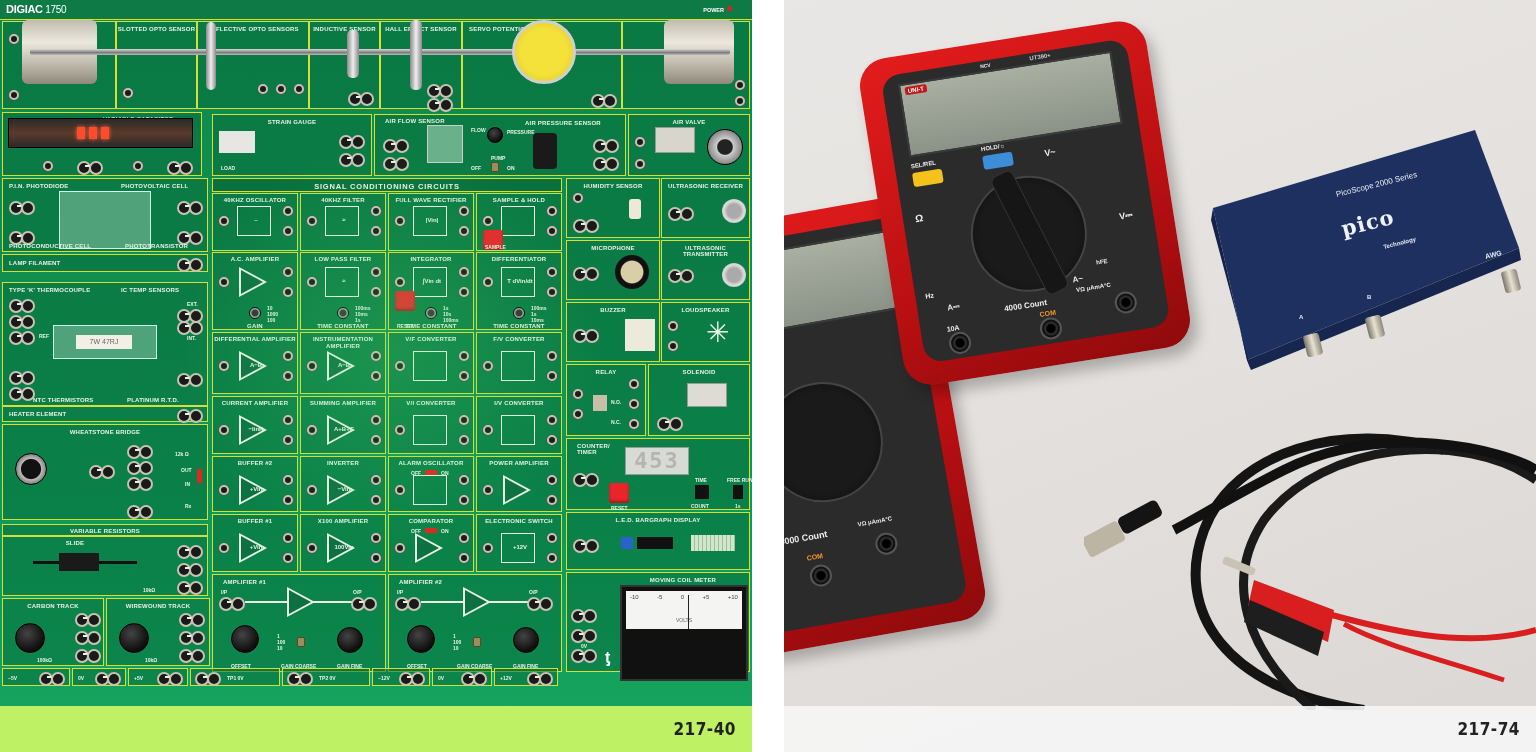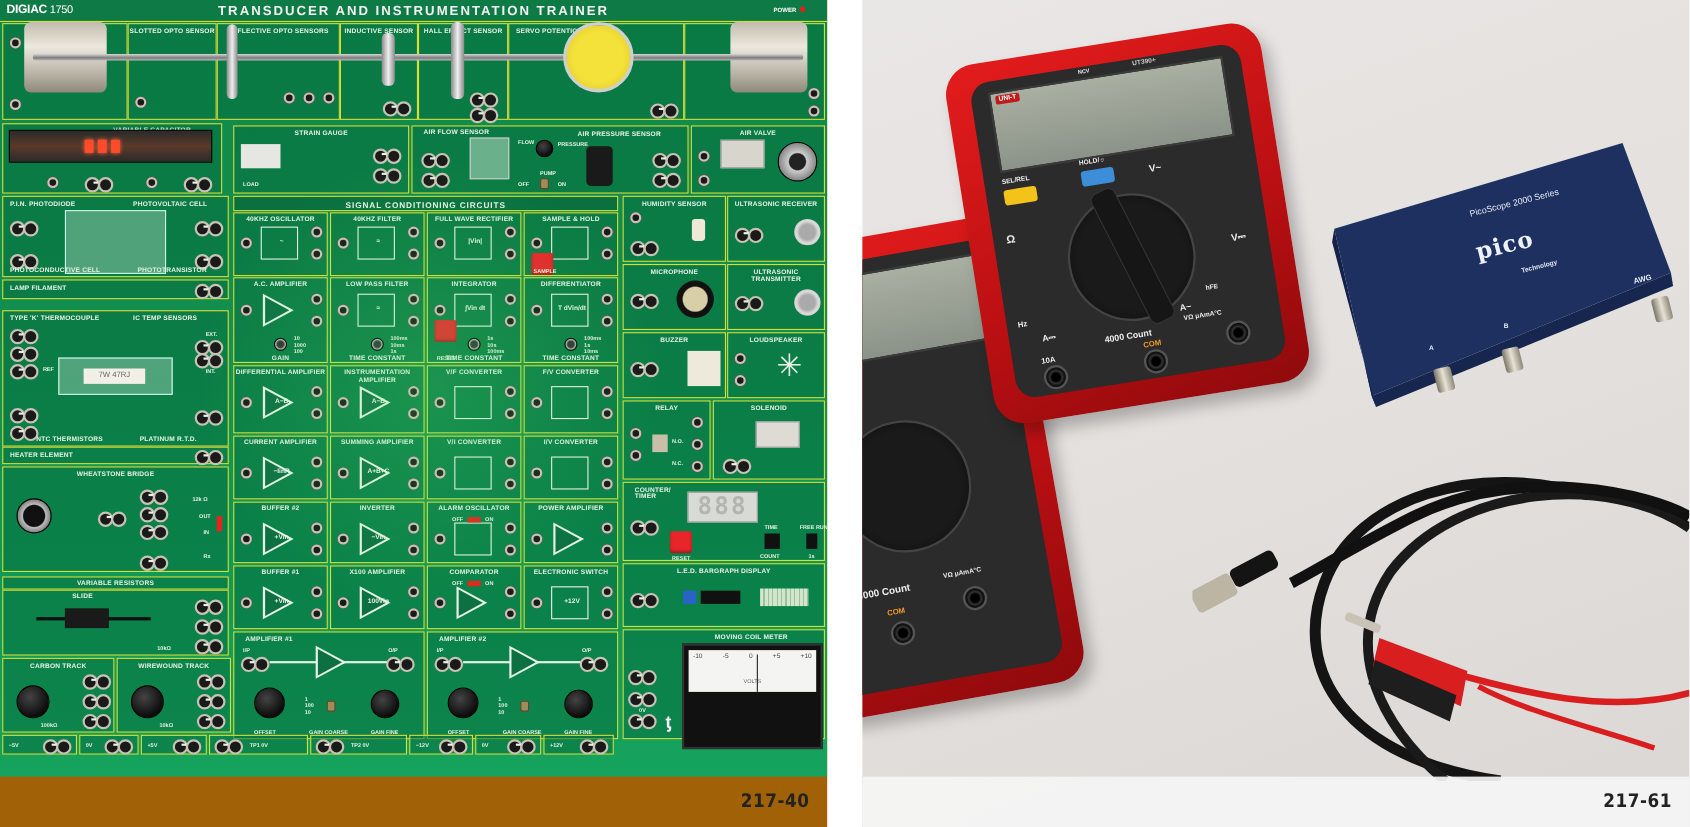--- a/index.html
+++ b/index.html
@@ -1,20 +1,20 @@
 <!DOCTYPE html>
 <html><head>
 <meta charset="utf-8">
 <style>
 *{box-sizing:border-box;margin:0;padding:0}
 html,body{width:1536px;height:752px;overflow:hidden;background:#fff;font-family:"Liberation Sans",sans-serif}
 #root{position:relative;width:1536px;height:752px}
 
 
-.panel-left{position:absolute;left:0;top:0;width:752px;height:752px;background:#a16207;overflow:hidden}
+.panel-left{position:absolute;left:0;top:0;width:752px;height:752px;background:#bef264;overflow:hidden}
 .board{position:absolute;left:0;top:0;width:752px;height:706px;background:linear-gradient(180deg,#0e8a4a 0%,#128e4e 40%,#0f9a56 75%,#16a35e 100%);overflow:hidden}
 .board::after{content:"";position:absolute;left:180px;top:140px;width:420px;height:420px;border-radius:50%;background:radial-gradient(circle,rgba(90,230,110,.22),rgba(0,0,0,0) 70%);pointer-events:none}
 .mod{position:absolute;border:1.5px solid #d6de3a;background:rgba(6,110,62,.55)}
 .lbl{position:absolute;left:0;right:0;text-align:center;color:#e8f2e6;font-size:6px;font-weight:bold;letter-spacing:.2px;text-transform:uppercase;white-space:nowrap}
 .lbl.l{text-align:left;left:6px}
 .sm{position:absolute;color:#e8f2e6;font-size:5px;font-weight:bold;white-space:nowrap}
 .sock{position:absolute;width:10px;height:10px;border-radius:50%;background:#1a1a1a;border:2px solid #c9c3b5;box-shadow:0 0 0 .5px #555}
 .pair{position:absolute;width:26px;height:10px}
 .pair::before,.pair::after{content:"";position:absolute;top:0;width:10px;height:10px;border-radius:50%;background:#1a1a1a;border:2px solid #c9c3b5}
 .pair::before{left:0}.pair::after{right:0}
@@ -76,21 +76,20 @@
 </head>
 <body>
 
 <div id="root">
 
   <div class="panel-left">
     <div class="board">
 
       <div class="title-strip">
         <div class="brand"><span>DIGIAC</span><small> </small><small>1750</small></div>
-        <div class="board-title">TRANSDUCER AND INSTRUMENTATION TRAINER</div>
         <div class="power">POWER</div>
         <div class="power-led"></div>
       </div>
 
       <div class="mod" style="left:2px;top:21px;width:114px;height:88px">
         <div class="sock" style="left:6px;top:12px"></div>
         <div class="sock" style="left:6px;top:68px"></div>
       </div>
       <div class="mod" style="left:116px;top:21px;width:81px;height:88px">
         <div class="lbl" style="top:4px">SLOTTED OPTO SENSOR</div>
@@ -674,21 +673,21 @@
           </div>
         <div class="redbtn" style="left:42px;top:44px"></div>
         <div class="sm" style="left:44px;top:66px">RESET</div>
         <div class="sm" style="left:128px;top:38px">TIME</div>
         <div style="position:absolute;left:128px;top:46px;width:14px;height:14px;background:#111"></div>
         <div class="sm" style="left:124px;top:64px">COUNT</div>
         <div class="sm" style="left:160px;top:38px">FREE RUN</div>
         <div style="position:absolute;left:166px;top:46px;width:10px;height:14px;background:#111"></div>
         <div class="sm" style="left:168px;top:64px">1s</div>
       </div>
-      <div class="seg">888</div>
+      <div class="seg">453</div>
       <div class="mod" style="left:566px;top:512px;width:184px;height:58px">
         <div class="lbl" style="top:4px">L.E.D. BARGRAPH DISPLAY</div>
         <div class="pair" style="left:6px;top:26px">
             <i></i>
           </div>
         <div style="position:absolute;left:54px;top:24px;width:12px;height:12px;background:#2a62c8"></div>
         <div style="position:absolute;left:70px;top:24px;width:36px;height:12px;background:#111"></div>
         <div style="position:absolute;left:124px;top:22px;width:44px;height:16px;background:repeating-linear-gradient(90deg,#cfe8cc 0 3px,#9fbf9c 3px 4px)"></div>
       </div>
       <div class="mod" style="left:566px;top:572px;width:184px;height:100px">
@@ -841,15 +840,15 @@
       <rect x="0" y="118" width="40" height="22" rx="4" fill="#bdb5a3" transform="rotate(-28 20 130)"></rect>
       <rect x="34" y="98" width="44" height="18" rx="5" fill="#141414" transform="rotate(-28 56 107)"></rect>
       <path d="M230,200 C300,220 380,240 452,220" stroke="#d81e1e" stroke-width="6" fill="none"></path>
       <path d="M260,214 C300,236 360,250 420,270" stroke="#d81e1e" stroke-width="5" fill="none"></path>
       <polygon points="170,170 250,200 244,232 164,196" fill="#d81e1e"></polygon>
       <polygon points="166,190 240,222 234,246 160,212" fill="#1e1e1e"></polygon>
       <rect x="138" y="152" width="34" height="8" rx="3" fill="#c9c3b5" transform="rotate(22 155 156)"></rect>
     </svg>
 
     <div class="caption-strip"></div>
-    <div class="caption">217-61</div>
+    <div class="caption">217-74</div>
   </div>
 </div>
 
 </body></html>

